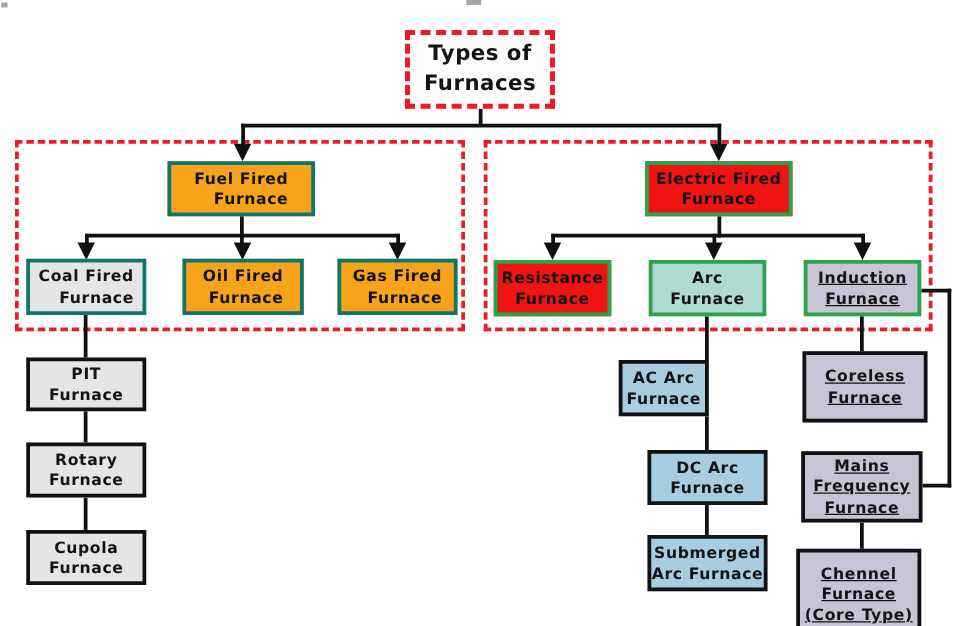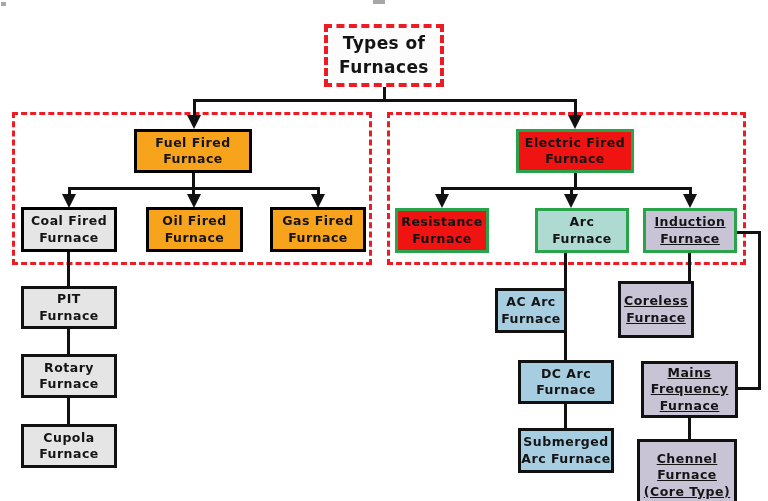--- a/index.html
+++ b/index.html
@@ -10,24 +10,24 @@
     text-align:center;font-weight:bold;color:#141414;white-space:pre-line;
     font-size:12.5px;line-height:1.32;letter-spacing:0.5px;z-index:5;
   }
   .title-node{
     font-size:17px;line-height:1.4;letter-spacing:0.4px;
     background:#fcfcfc;border:4px dashed #ed1c24;z-index:6;
   }
   .orange{background:#f8a31c;}
   .yellow{background:#e5e5e5;}
   .redfill{background:#ef1312;}
-  .teal{background:#aedad2;margin-left:16px;}
+  .teal{background:#aedad2;}
   .blue{background:#a6cee0;}
   .lavender{background:#c9c3d6;text-decoration:underline;}
-  .b-red{border:3px solid #000000;}
+  .b-red{border:3px solid #0f766e;text-align:right;}
   .b-green{border:3px solid #29a44b;}
   .b-black{border:3px solid #111111;}
 
   .dashed-rect{
     position:absolute;box-sizing:border-box;border:3px dashed #ed1c24;z-index:1;
   }
   .line{position:absolute;background:#111111;z-index:3;}
   .arrow{
     position:absolute;width:0;height:0;z-index:4;
     border-left:7px solid transparent;border-right:7px solid transparent;
@@ -115,21 +115,21 @@
   <div class="node yellow b-black" style="left:21px;top:424px;width:96px;height:44px">Cupola
 Furnace</div>
 
   <div class="node blue b-black" style="left:495px;top:288px;width:72px;height:45px">AC Arc
 Furnace</div>
   <div class="node blue b-black" style="left:518px;top:360px;width:96px;height:44px">DC Arc
 Furnace</div>
   <div class="node blue b-black" style="left:518px;top:428px;width:96px;height:45px">Submerged
 Arc Furnace</div>
 
-  <div class="node lavender b-black" style="left:618px;top:281px;width:76px;height:57px">Coreless
+  <div class="node lavender b-black" style="left:642px;top:281px;width:100px;height:57px">Coreless
 Furnace</div>
   <div class="node lavender b-black" style="left:641px;top:361px;width:97px;height:57px">Mains
 Frequency
 Furnace</div>
   <div class="node lavender b-black" style="left:637px;top:439px;width:100px;height:73px">Chennel
 Furnace
 (Core Type)</div>
 
 </div>
 

